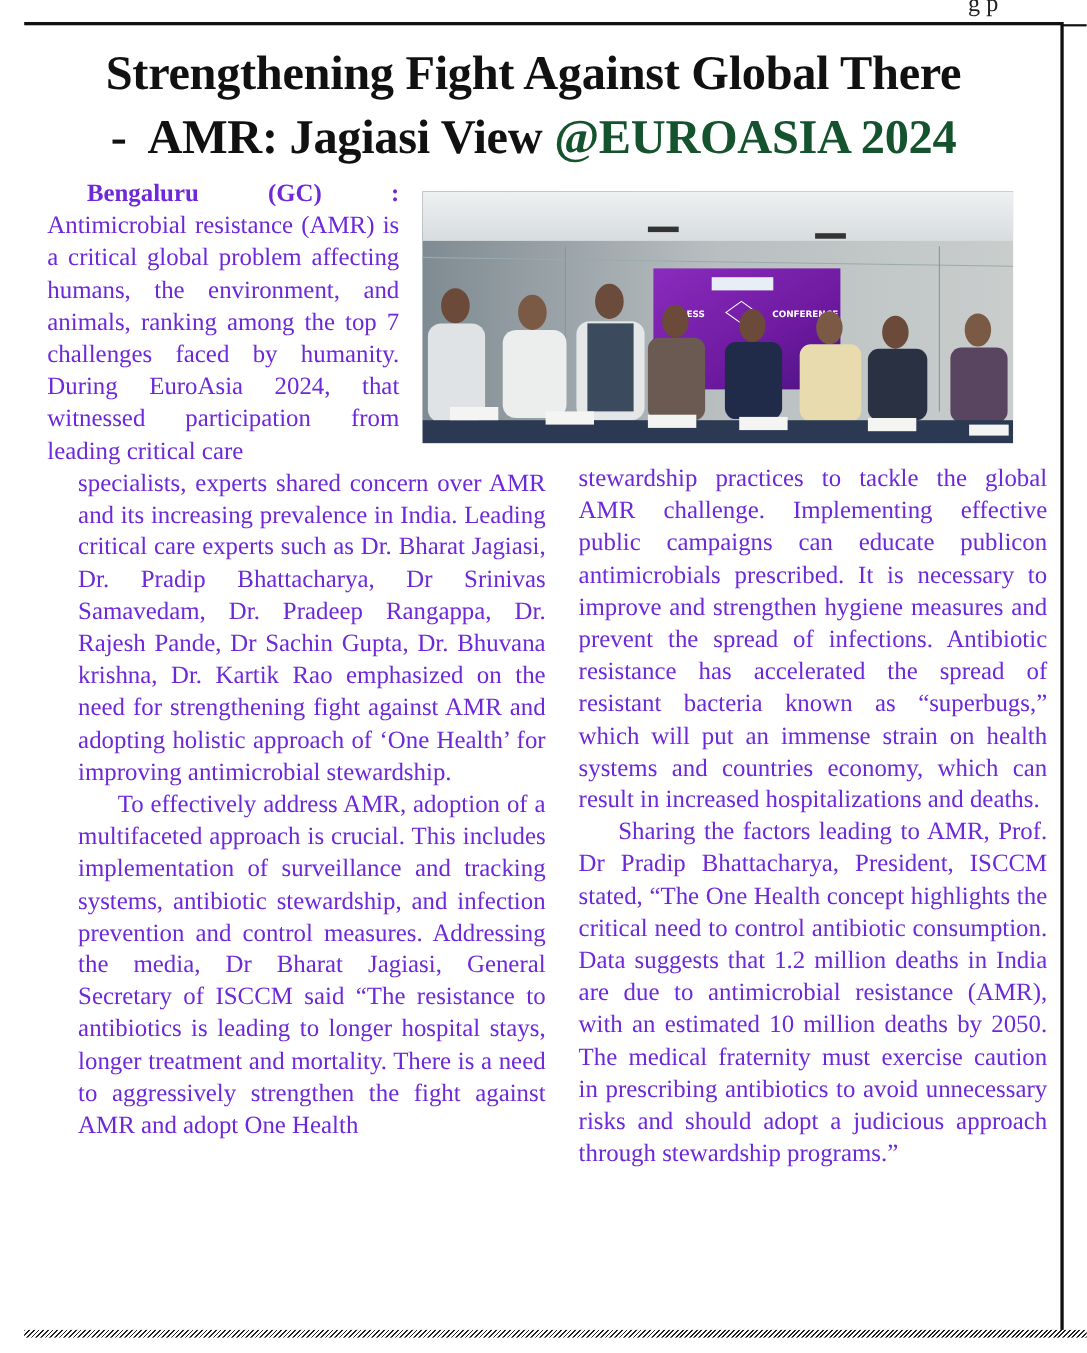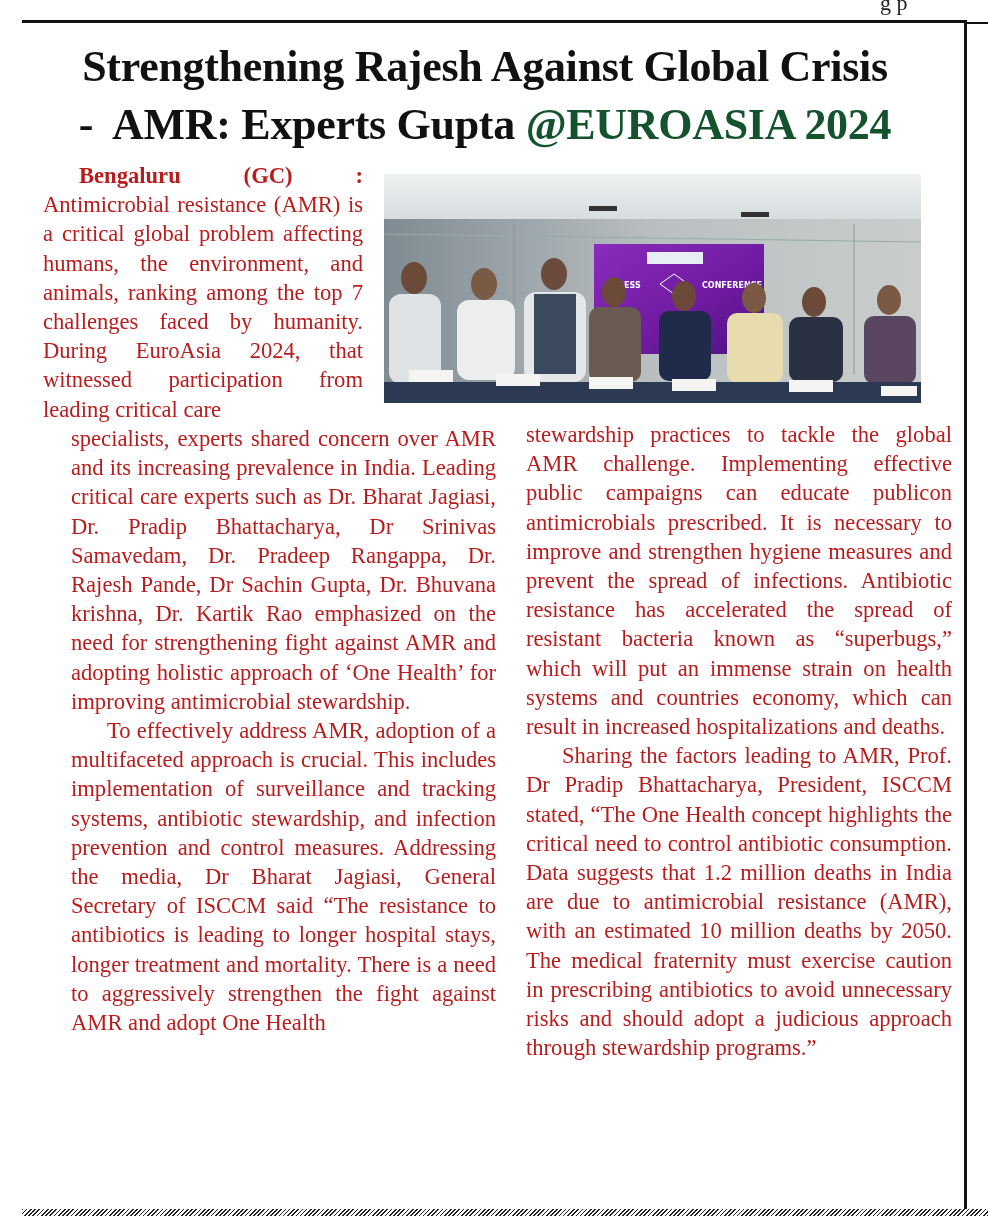--- a/index.html
+++ b/index.html
@@ -10,43 +10,43 @@
   .rule-top { position: absolute; left: 22px; top: 20px; width: 944px; height: 3px; background: #111; }
   .rule-right { position: absolute; left: 964px; top: 20px; width: 3px; height: 1195px; background: #111; }
   .rule-right-2 { position: absolute; left: 966px; top: 22px; width: 22px; height: 2px; background: #111; }
   .rule-bottom { position: absolute; left: 22px; top: 1209px; width: 966px; height: 7px;
     background: repeating-linear-gradient(135deg, #222 0px, #222 1.2px, #fff 1.2px, #fff 3px); }
 
   .headline { position: absolute; left: 30px; top: 38px; width: 910px; text-align: center; font-weight: bold;
     font-size: 44px; line-height: 58px; letter-spacing: -0.3px; color: #111; }
   .headline .accent { color: #14532d; }
 
-  .col { position: absolute; font-size: 22.6px; line-height: 29.2px; text-align: justify; color: #b91c1c; }
+  .col { position: absolute; font-size: 22.6px; line-height: 29.2px; text-align: justify; color: #6d28d9; }
   .col p { margin: 0; }
   .col p.indent { text-indent: 36px; }
   .col-left-top { left: 43px; top: 161px; width: 320px; }
   .col-left-bottom { left: 43px; top: 424px; width: 425px; margin-left: 28px; }
   .col-right { left: 498px; top: 420px; width: 426px; margin-left: 28px; }
   .dateline { font-weight: bold; }
 
   .photo { position: absolute; left: 384px; top: 174px; width: 537px; height: 229px; overflow: hidden; background: #9aa3a8; }
   .photo svg { display: block; }
 </style>
 </head>
 <body>
 
 <div class="top-fragment">g   p</div>
 <div class="rule-top"></div>
 <div class="rule-right"></div>
 <div class="rule-right-2"></div>
 <div class="rule-bottom"></div>
 
 <h1 class="headline" style="margin:0;">
-  <span>Strengthening Rajesh Against Global Crisis</span><br>
-  <span style="white-space:pre;">-  AMR: Experts Gupta </span><span class="accent">@EUROASIA 2024</span>
+  <span>Strengthening Fight Against Global There</span><br>
+  <span style="white-space:pre;">-  AMR: Jagiasi View </span><span class="accent">@EUROASIA 2024</span>
 </h1>
 
 <div class="col col-left-top">
   <p class="indent" style="text-align-last: justify;">
     <span class="dateline">Bengaluru (GC) :</span>
   </p>
   <p>Antimicrobial resistance (AMR) is a critical global problem affecting humans, the environment, and animals, ranking among the top 7 challenges faced by humanity. During EuroAsia 2024, that witnessed participation from leading critical care</p>
 </div>
 
 <div class="col col-left-bottom">

